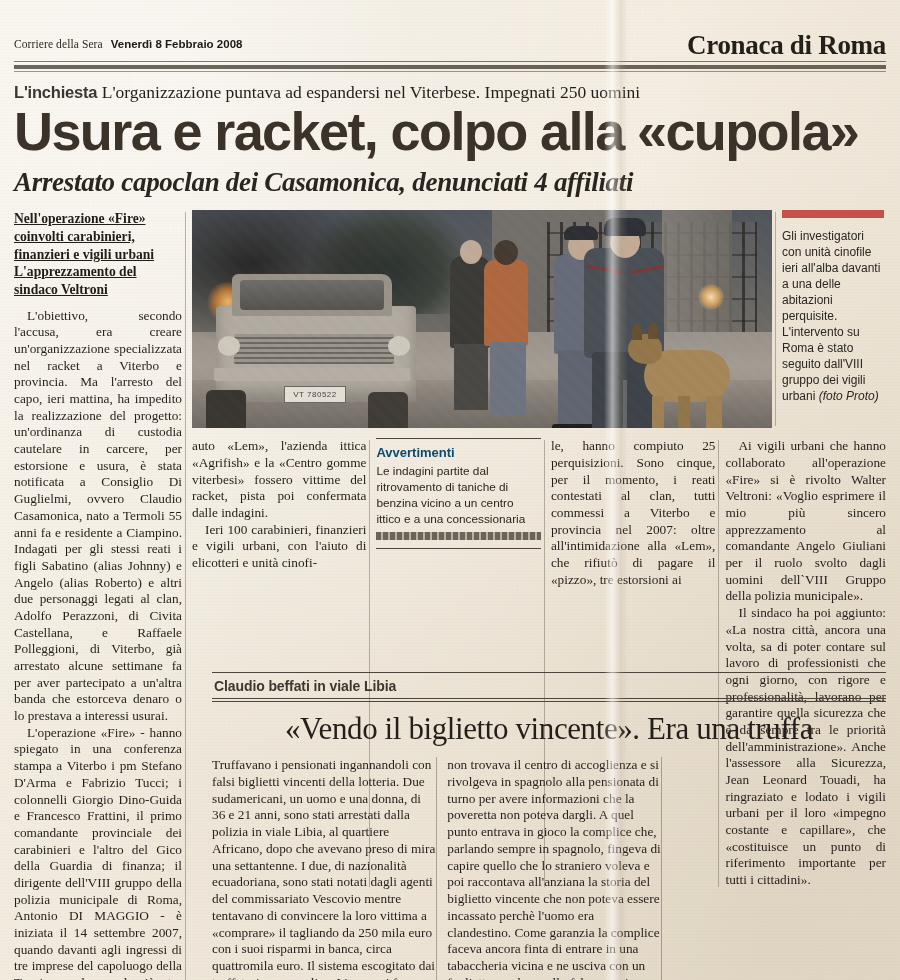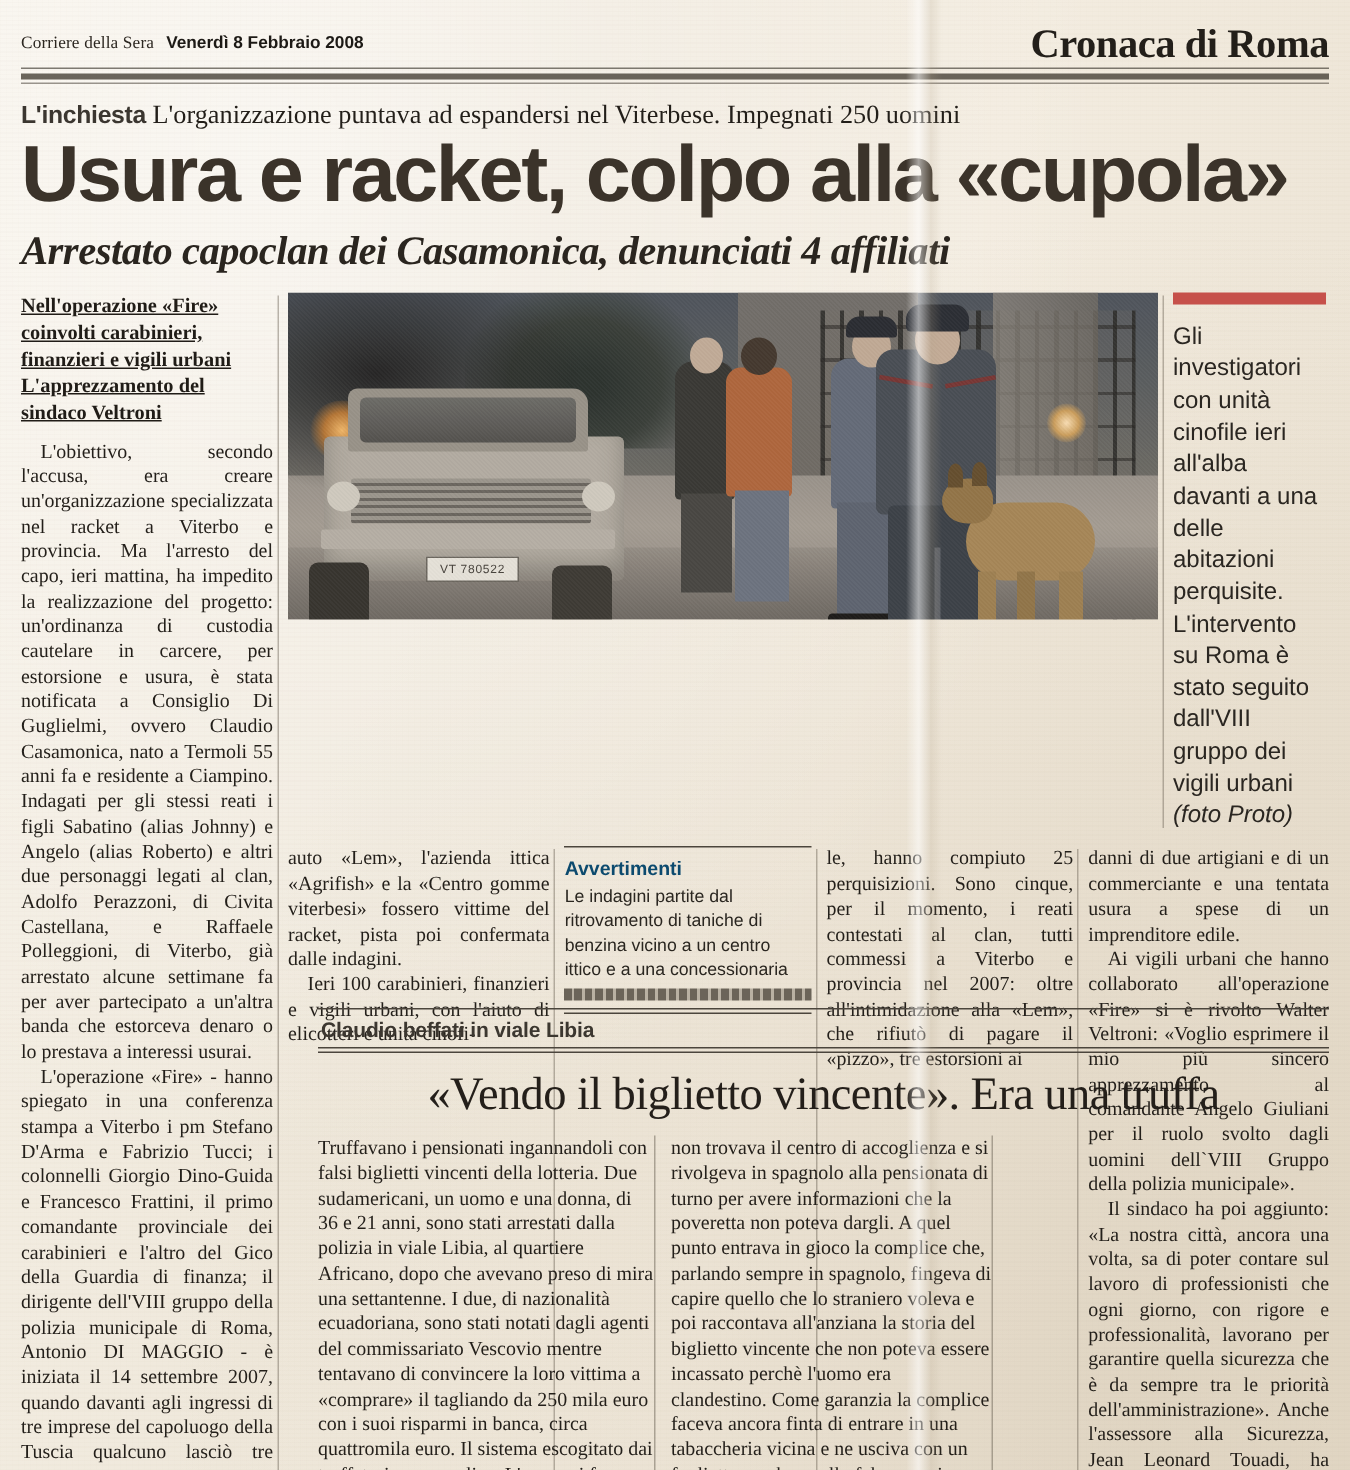--- a/index.html
+++ b/index.html
@@ -29,21 +29,21 @@
     pointer-events: none;
   }
   .fold {
     position: absolute; top: 0; bottom: 0; left: 604px; width: 24px;
     background: linear-gradient(90deg, rgba(255,255,255,0) 0%, rgba(255,255,255,.55) 35%, rgba(180,165,140,.20) 70%, rgba(255,255,255,0) 100%);
     pointer-events: none;
   }
   .page { position: absolute; inset: 0; padding: 0 14px; }
 
   
-  .masthead { display: flex; align-items: baseline; padding-top: 8px; }
+  .masthead { display: flex; align-items: baseline; padding-top: 24px; }
   .mh-brand { font-size: 11.5px; letter-spacing: .1px; color: #2c2721; }
   .mh-date {
     font-family: "Liberation Sans", sans-serif;
     font-weight: bold; font-size: 11.5px; color: #1d1a16; margin-left: 8px; text-align: right;
   }
   .mh-section {
     margin-left: auto; font-family: "Liberation Serif", serif;
     font-size: 27px; font-weight: bold; color: #231f1a; letter-spacing: -.3px;
     position: relative; top: 6px;
   }
@@ -160,21 +160,21 @@
   .p3l2{ position:absolute; left:366px; top:140px; width:44px; height:78px; background:#5d6575; }
   .p3s { position:absolute; left:360px; top:214px; width:54px; height:14px; background:#201e1b; border-radius:3px; }
   .ph-noise { position:absolute; inset:0; opacity:.30;
     background-image: repeating-linear-gradient(45deg, rgba(255,255,255,.08) 0 1px, rgba(0,0,0,.05) 1px 2px); }
 
   
   .cap-col { width: 112px; padding-left: 10px; position: relative; }
   .cap-bar { height: 8px; background: #c6504a; margin-bottom: 11px; }
   .caption {
     font-family: "Liberation Sans", sans-serif;
-    font-size: 16px; line-height: 1.33; color: #2a2621;
+    font-size: 12px; line-height: 1.33; color: #2a2621;
   }
   .caption i { font-style: italic; }
 
   
   .avv { border-top: 1px solid #4b453c; padding-top: 6px; margin-bottom: 8px; }
   .avv h4 {
     font-family: "Liberation Sans", sans-serif; font-weight: bold;
     font-size: 13px; color: #0c4a6e; margin: 0 0 3px 0;
   }
   .avv p {
@@ -338,21 +338,20 @@
         <div class="col c4">
           <div class="vdiv"></div>
           <div class="body">
             <p class="noind">le, hanno compiuto 25 perquisizioni. Sono cinque, per il momento, i reati contestati al clan, tutti commessi a Viterbo e provincia nel 2007: oltre all'intimidazione alla «Lem», che rifiutò di pagare il «pizzo», tre estorsioni ai</p>
           </div>
         </div>
 
         <div class="col c5">
           <div class="vdiv"></div>
           <div class="body">
-            <p class="noind">danni di due artigiani e di un commerciante e una tentata usura a spese di un imprenditore edile.</p>
             <p>Ai vigili urbani che hanno collaborato all'operazione «Fire» si è rivolto Walter Veltroni: «Voglio esprimere il mio più sincero apprezzamento al comandante Angelo Giuliani per il ruolo svolto dagli uomini dell`VIII Gruppo della polizia municipale».</p>
             <p>Il sindaco ha poi aggiunto: «La nostra città, ancora una volta, sa di poter contare sul lavoro di professionisti che ogni giorno, con rigore e professionalità, lavorano per garantire quella sicurezza che è da sempre tra le priorità dell'amministrazione». Anche l'assessore alla Sicurezza, Jean Leonard Touadi, ha ringraziato e lodato i vigili urbani per il loro «impegno costante e capillare», che «costituisce un punto di riferimento importante per tutti i cittadini».</p>
           </div>
         </div>
       </div>
     </div>
   </div>
 
   <div class="sec2">
     <div class="sec2-top"></div>

